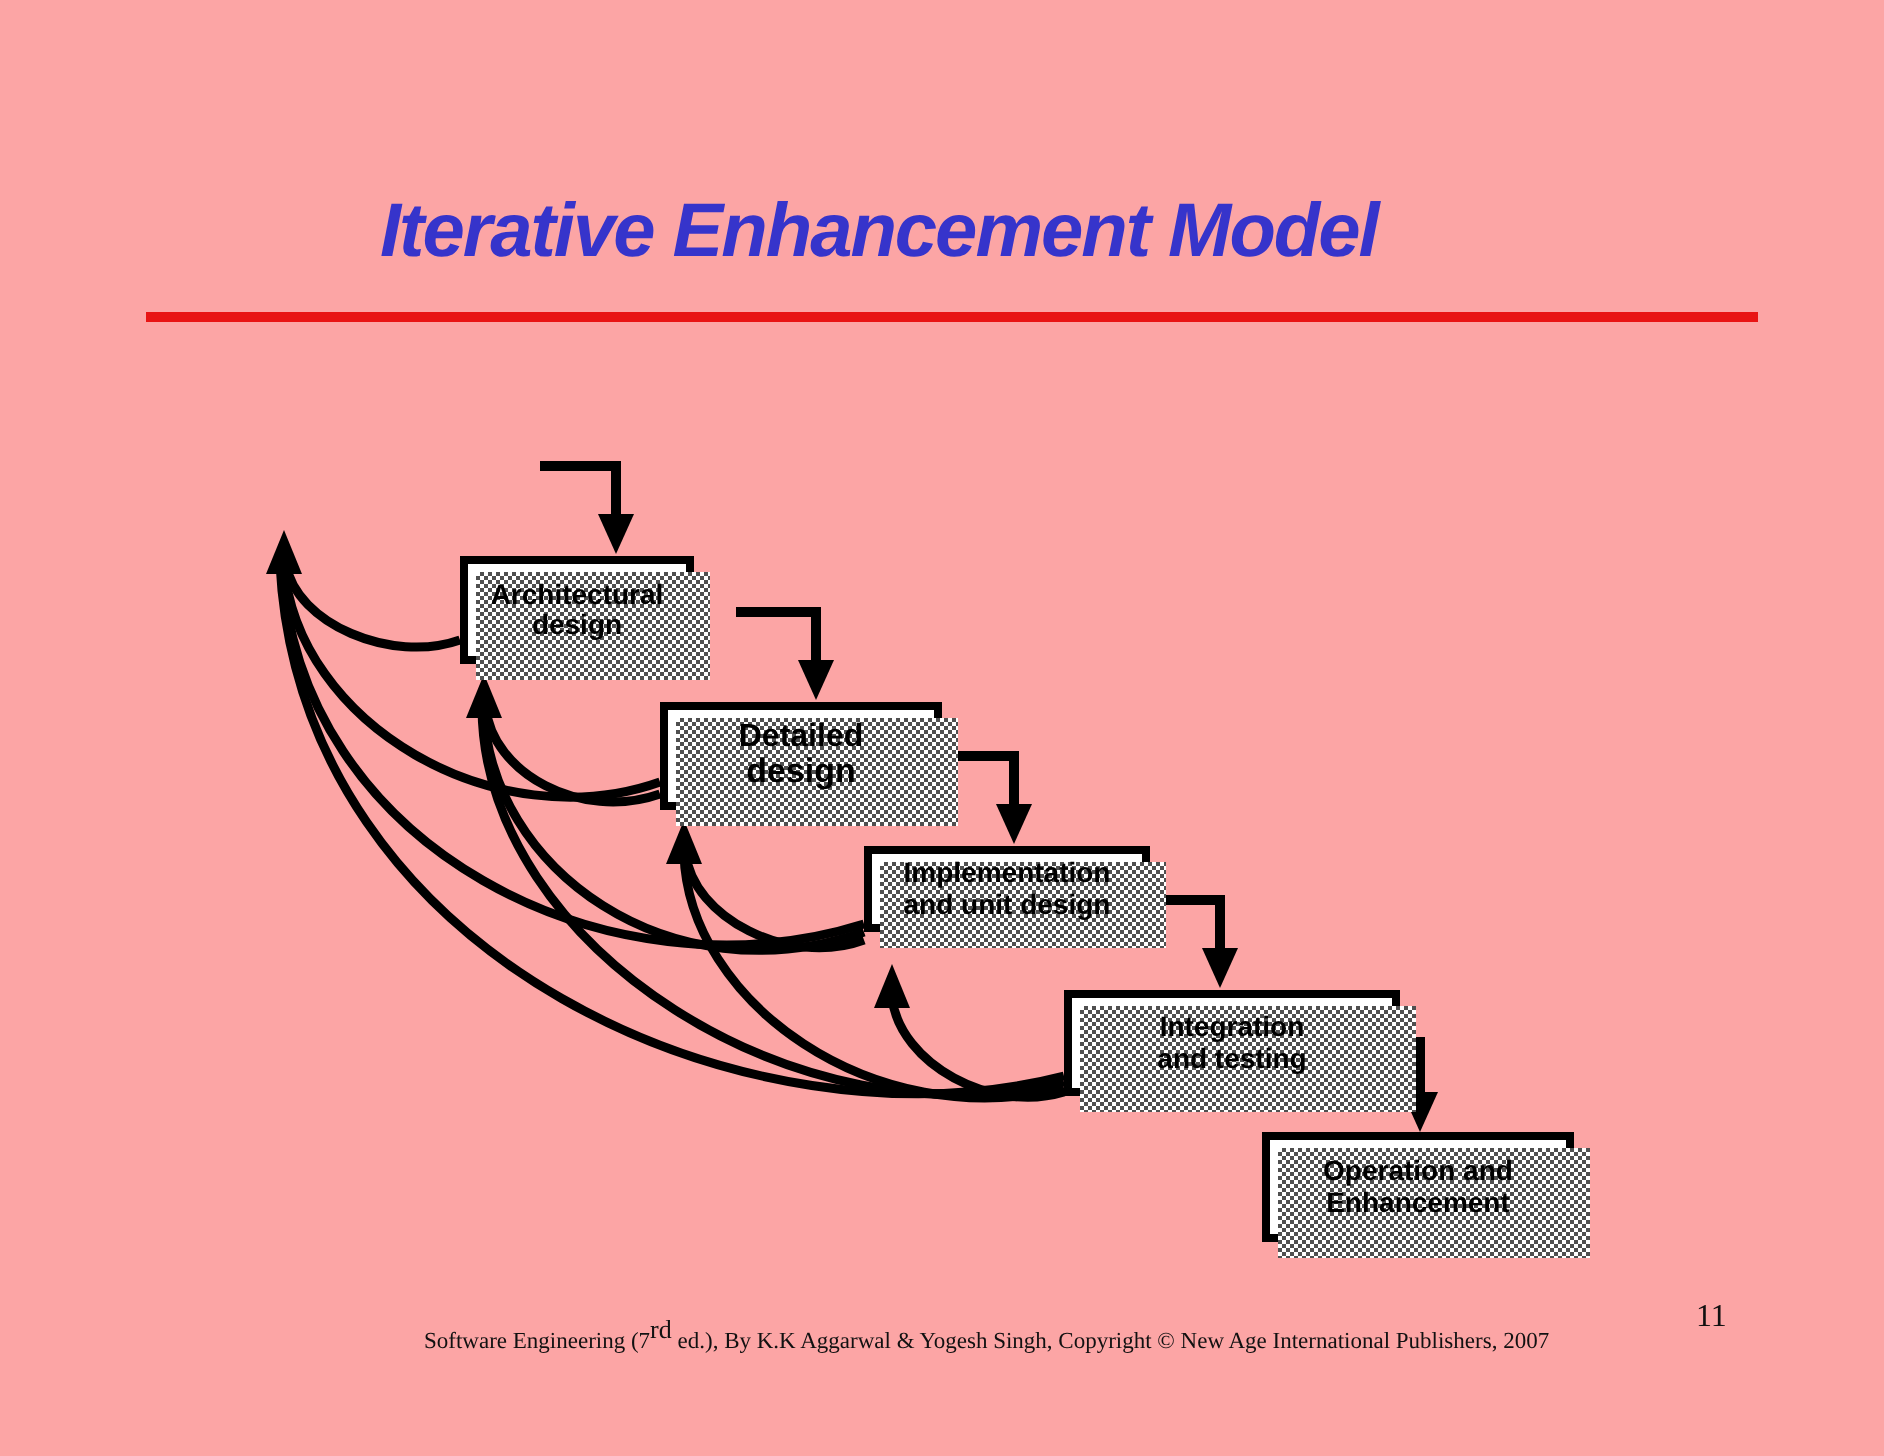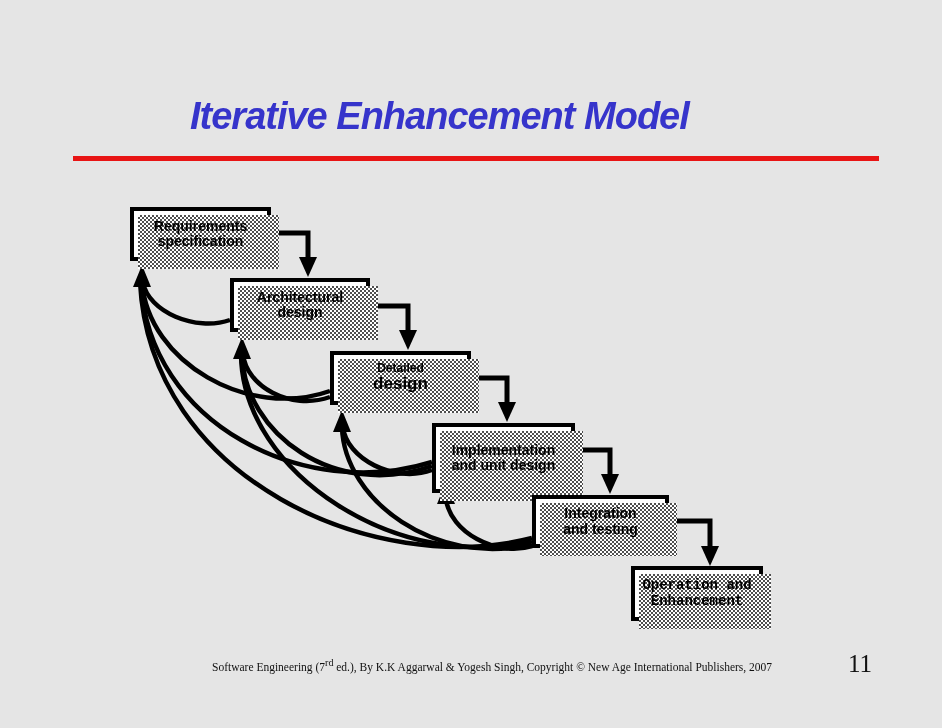--- a/index.html
+++ b/index.html
@@ -1,19 +1,19 @@
 <!DOCTYPE html>
 <html><head>
 <meta charset="utf-8">
 <style>
   html,body { margin:0; padding:0; background:#ffffff; }
   .slide {
     position:relative;
     width:942px; height:728px;
-    background:#e5e5e5;
+    background:#fca5a5;
     overflow:hidden;
     font-family:"Liberation Sans", sans-serif;
   }
   .title {
     position:absolute;
     left:190px; top:95px; width:600px;
     font-size:38px;
     font-weight:bold;
     font-style:italic;
     letter-spacing:-1px;
@@ -52,41 +52,41 @@
     position:absolute;
     z-index:-1;
     left:-4px; top:-4px;
     width:calc(100% + 8px);
     height:calc(100% + 8px);
     transform:translate(8px,8px);
     background:repeating-conic-gradient(#4f4f4f 0% 25%, #ffffff 0% 50%);
     background-size:4px 4px;
   }
   .node-requirements   { left:130px; top:207px; width:141px; height:54px; }
-  .node-architectural  { left:230px; top:278px; width:140px; height:54px;align-items:center; }
+  .node-architectural  { left:230px; top:278px; width:117px; height:54px;align-items:center; }
   .node-detailed       { left:330px; top:351px; width:141px; height:54px; }
-  .node-implementation { left:432px; top:423px; width:143px; height:70px; }
-  .node-integration    { left:532px; top:495px; width:137px; height:53px; }
-  .node-operation      { left:631px; top:566px; width:132px; height:55px;font-family:Liberation Mono, monospace; }
-  .node-detailed .l1 { font-size:12px; }
+  .node-implementation { left:432px; top:423px; width:143px; height:43px; }
+  .node-integration    { left:532px; top:495px; width:168px; height:53px; }
+  .node-operation      { left:631px; top:566px; width:156px; height:55px; }
+  .node-detailed .l1 { font-size:16px; }
   .node-detailed .l2 { font-size:17px; }
   .footer {
     position:absolute;
     left:212px; top:657px;
     font-family:"Liberation Serif", serif;
     font-size:11.5px;
     color:#111;
     white-space:nowrap;
   }
-  .footer sup { font-size:10px; }
+  .footer sup { font-size:13px; }
   .page-number {
     position:absolute;
     left:848px; top:650px;
     font-family:"Liberation Serif", serif;
-    font-size:25px;
+    font-size:16px;
     color:#111;
   }
   .stroke-line { fill:none; stroke:#000; stroke-width:5; }
   .stroke-curve { fill:none; stroke:#000; stroke-width:4.5; }
   .arrowhead { fill:#000; stroke:none; }
 </style>
 </head>
 <body>
 
 <div class="slide">
@@ -129,24 +129,20 @@
       <path class="stroke-curve" d="M 532 544 C 436 568, 344 500, 342 427"></path>
       <path class="stroke-curve" d="M 532 546 C 496 557, 450 532, 446 499"></path>
     </g>
 
     <polygon class="arrowhead" points="142,265 133,287 151,287"></polygon>
     <polygon class="arrowhead" points="242,337 233,359 251,359"></polygon>
     <polygon class="arrowhead" points="342,410 333,432 351,432"></polygon>
     <polygon class="arrowhead" points="446,482 437,504 455,504"></polygon>
   </svg>
 
-  <div class="node node-requirements">
-    <span class="l1">Requirements</span>
-    <span class="l2">specification</span>
-  </div>
   <div class="node node-architectural">
     <span class="l1">Architectural</span>
     <span class="l2">design</span>
   </div>
   <div class="node node-detailed">
     <span class="l1">Detailed</span>
     <span class="l2">design</span>
   </div>
   <div class="node node-implementation">
     <span class="l1">Implementation</span>

